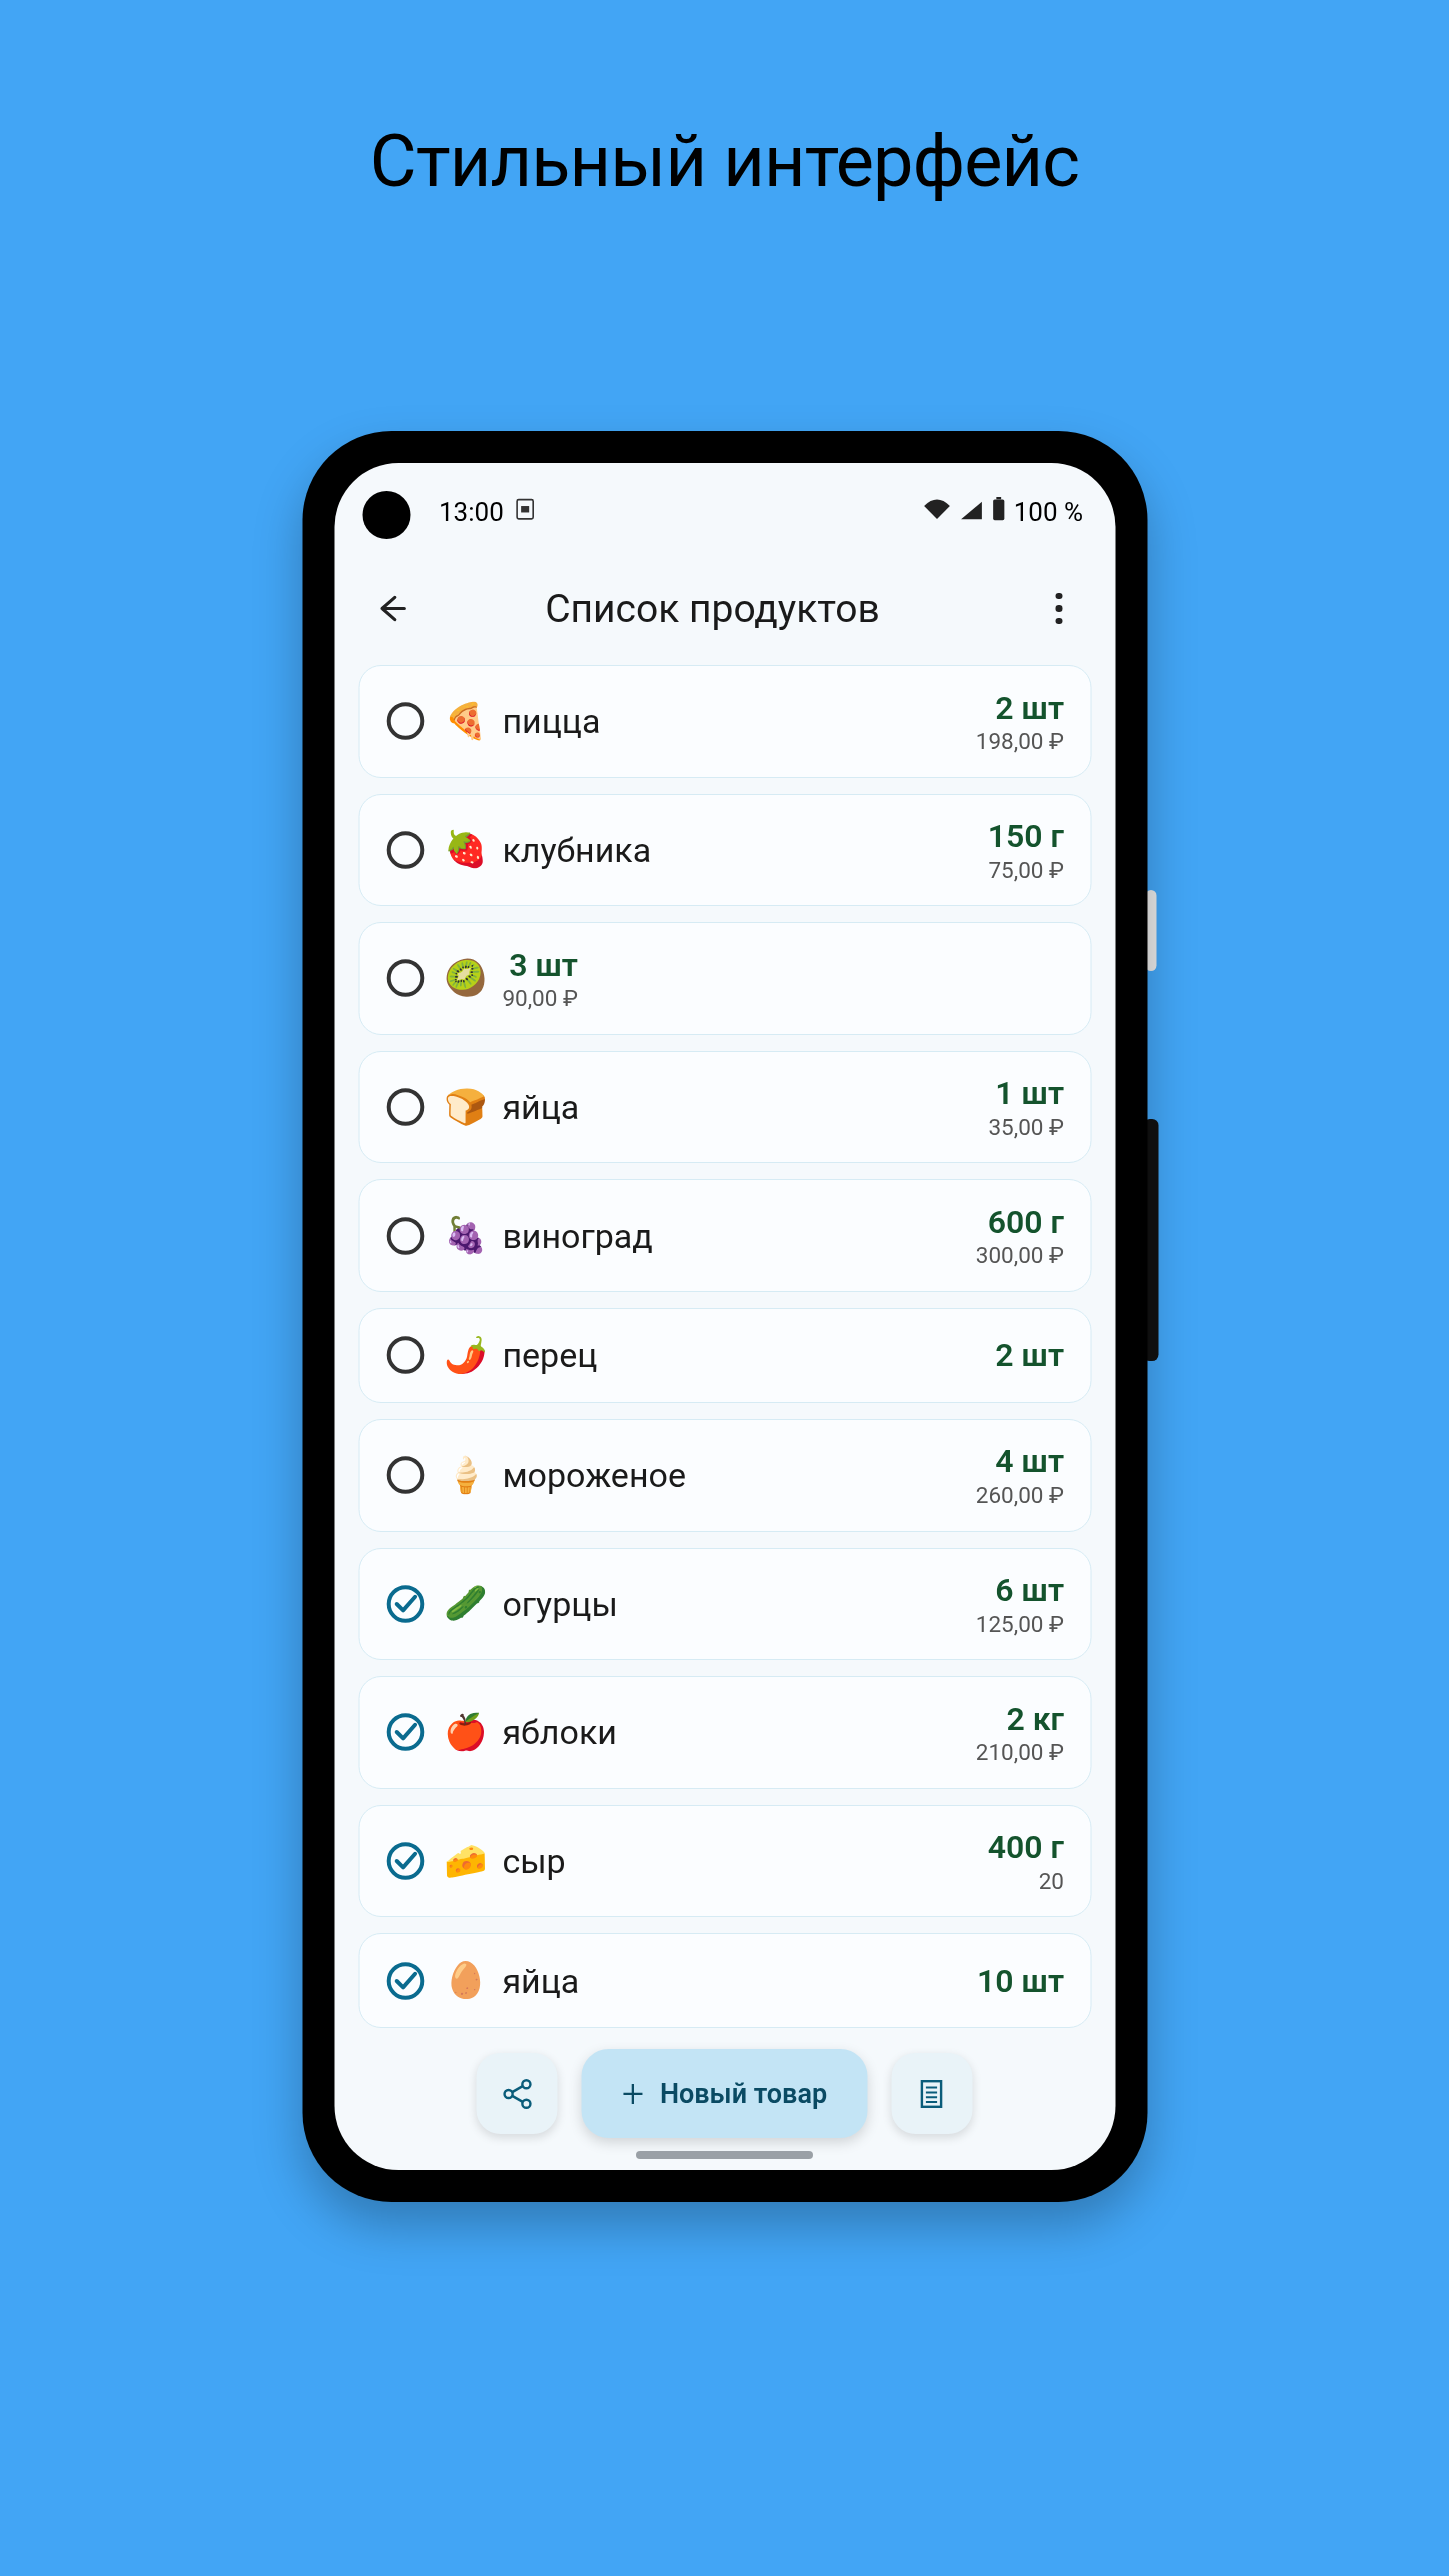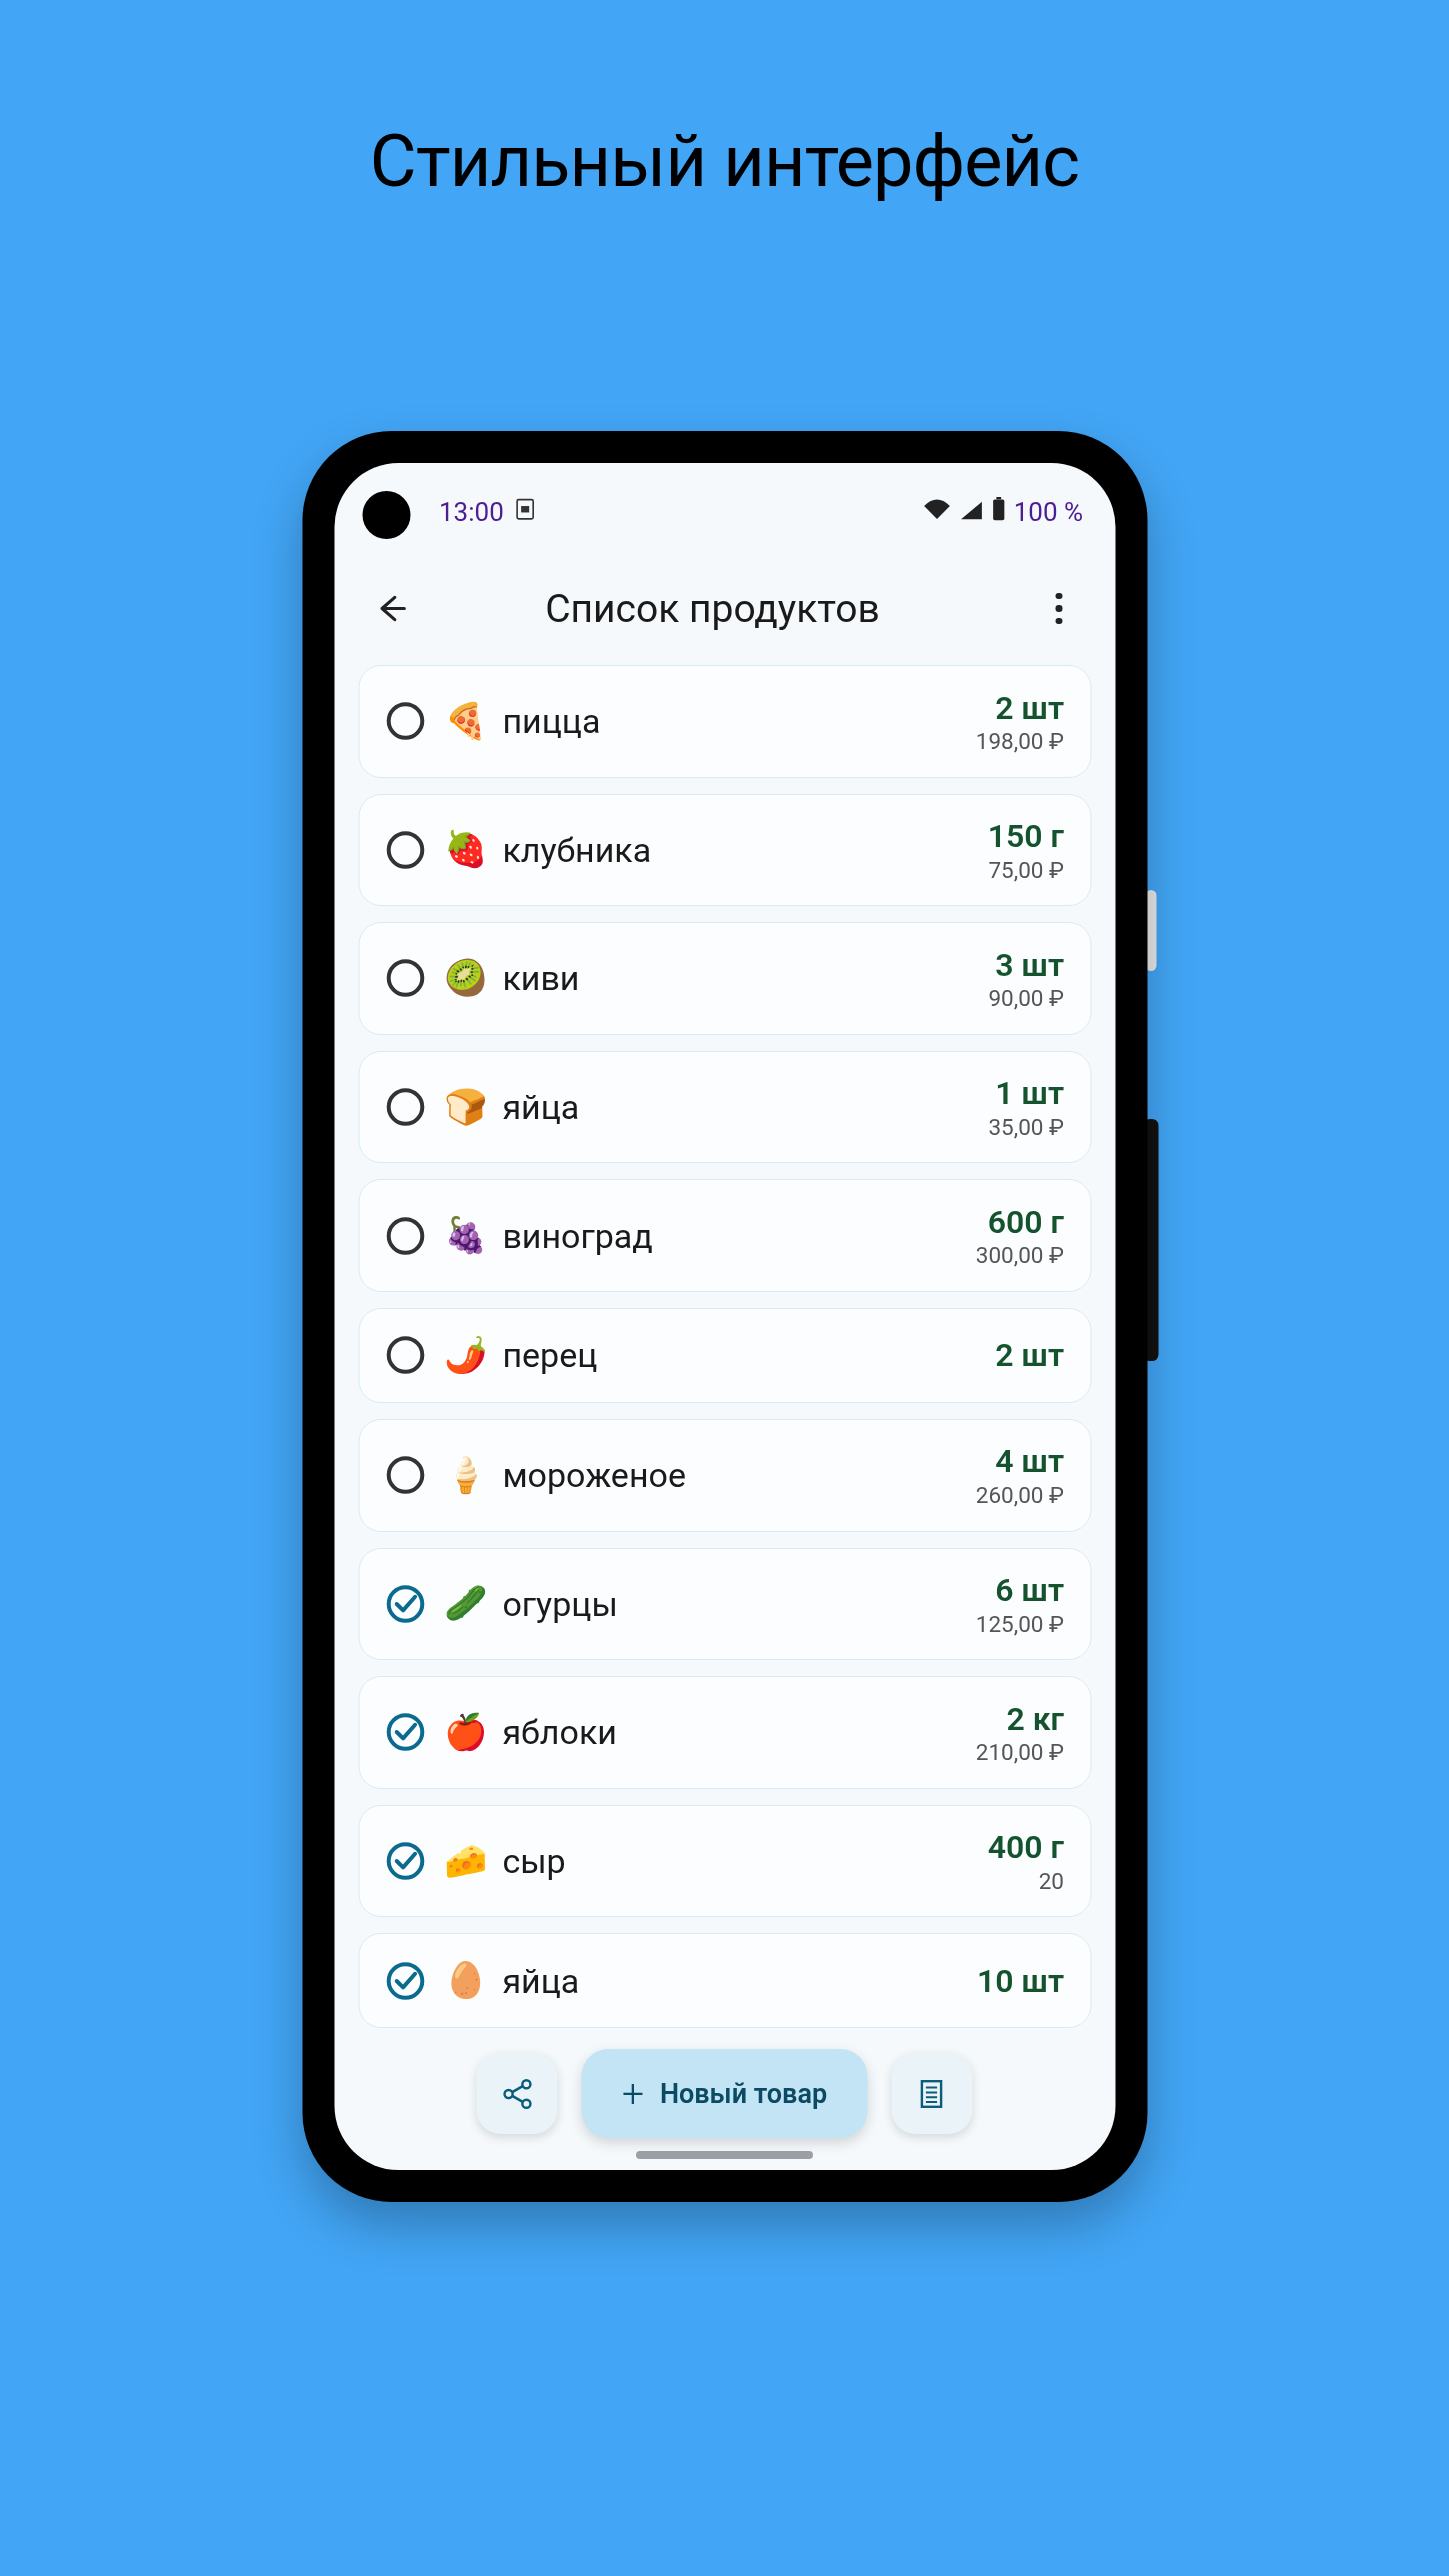--- a/index.html
+++ b/index.html
@@ -55,21 +55,21 @@
     background: #000;
     border-radius: 50%;
     z-index: 20;
   }
   .status-bar {
     display: flex;
     align-items: center;
     height: 97px;
     padding: 0 32px 0 105px;
     font-size: 26px;
-    color: #4c1d95;
+    color: #000000;
   }
   .status-left { display: flex; align-items: center; gap: 11.3px; }
   .status-right { margin-left: auto; display: flex; align-items: center; gap: 8px; }
   .sim-icon { width: 19.3px; height: 22.5px; }
   .app-bar {
     display: flex;
     align-items: center;
     height: 97px;
     padding: 0 24px;
   }
@@ -252,21 +252,20 @@
               <div class="right">
                 <div class="qty">150 г</div>
                 <div class="price">75,00 ₽</div>
               </div>
             </div>
             <div class="item">
               <div class="check"><svg viewBox="0 0 50 50">
                   <circle cx="25" cy="25" r="21" fill="none" stroke="#333" stroke-width="5"></circle>
                 </svg></div>
               <div class="emoji">🥝</div>
-              <div class="name">киви</div>
               <div class="right">
                 <div class="qty">3 шт</div>
                 <div class="price">90,00 ₽</div>
               </div>
             </div>
             <div class="item">
               <div class="check"><svg viewBox="0 0 50 50">
                   <circle cx="25" cy="25" r="21" fill="none" stroke="#333" stroke-width="5"></circle>
                 </svg></div>
               <div class="emoji">🍞</div>

